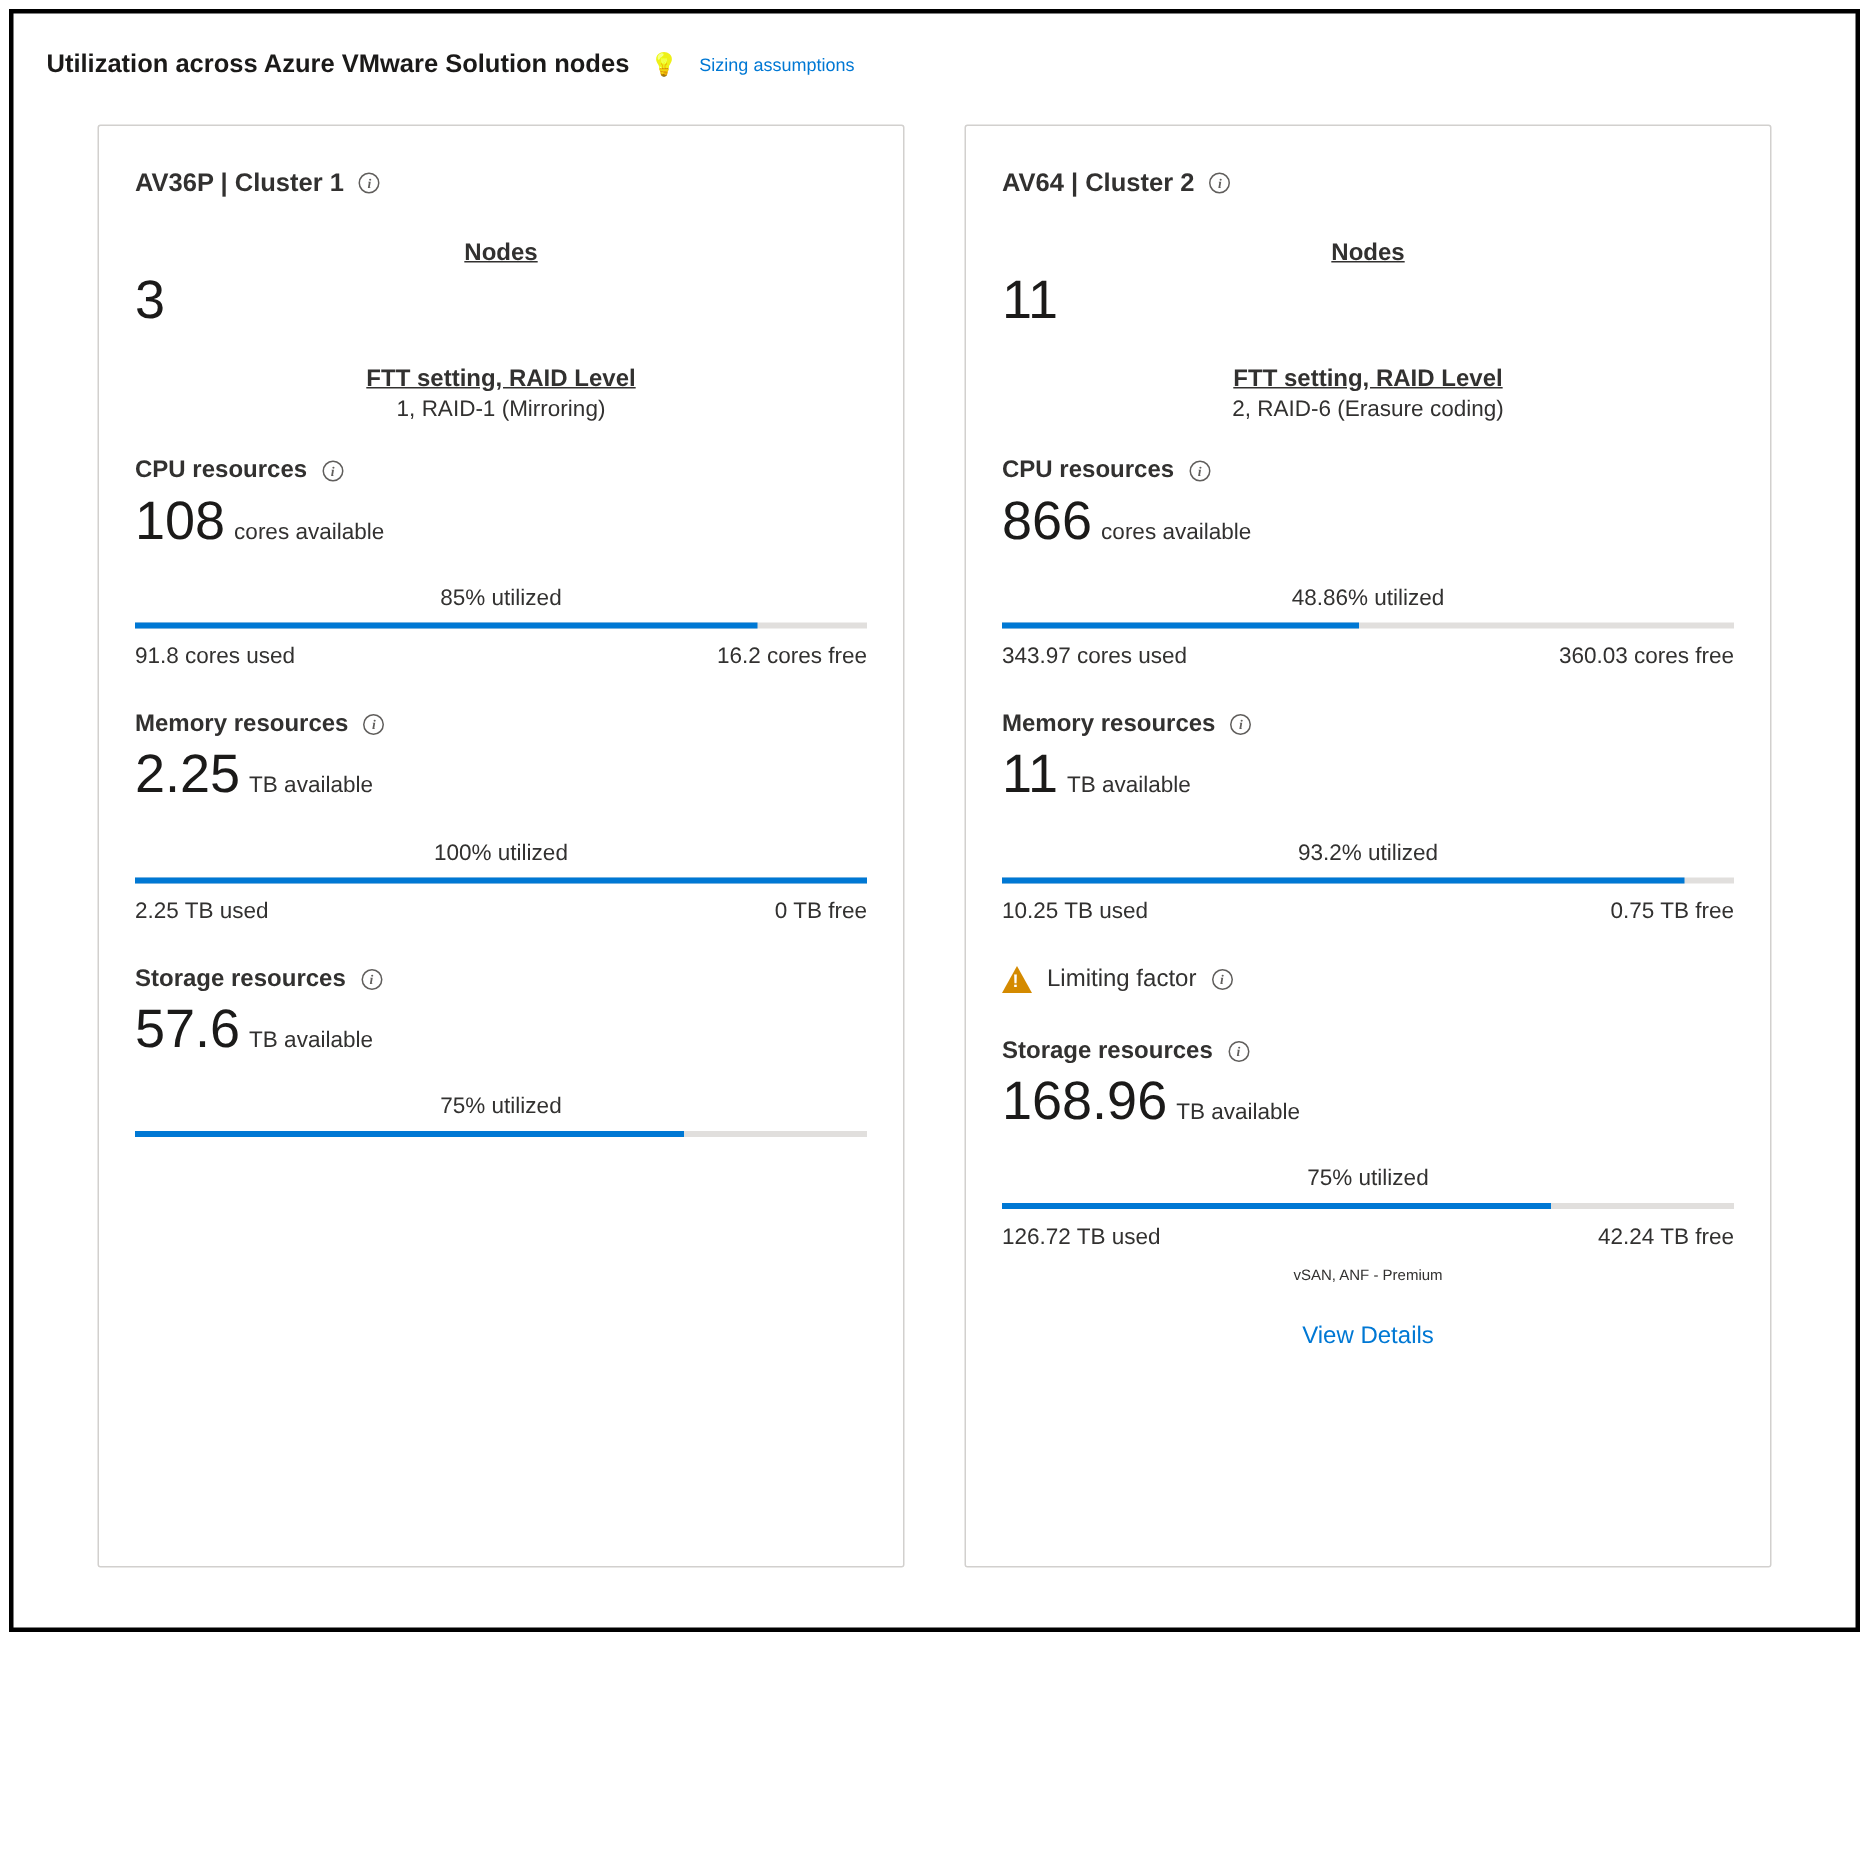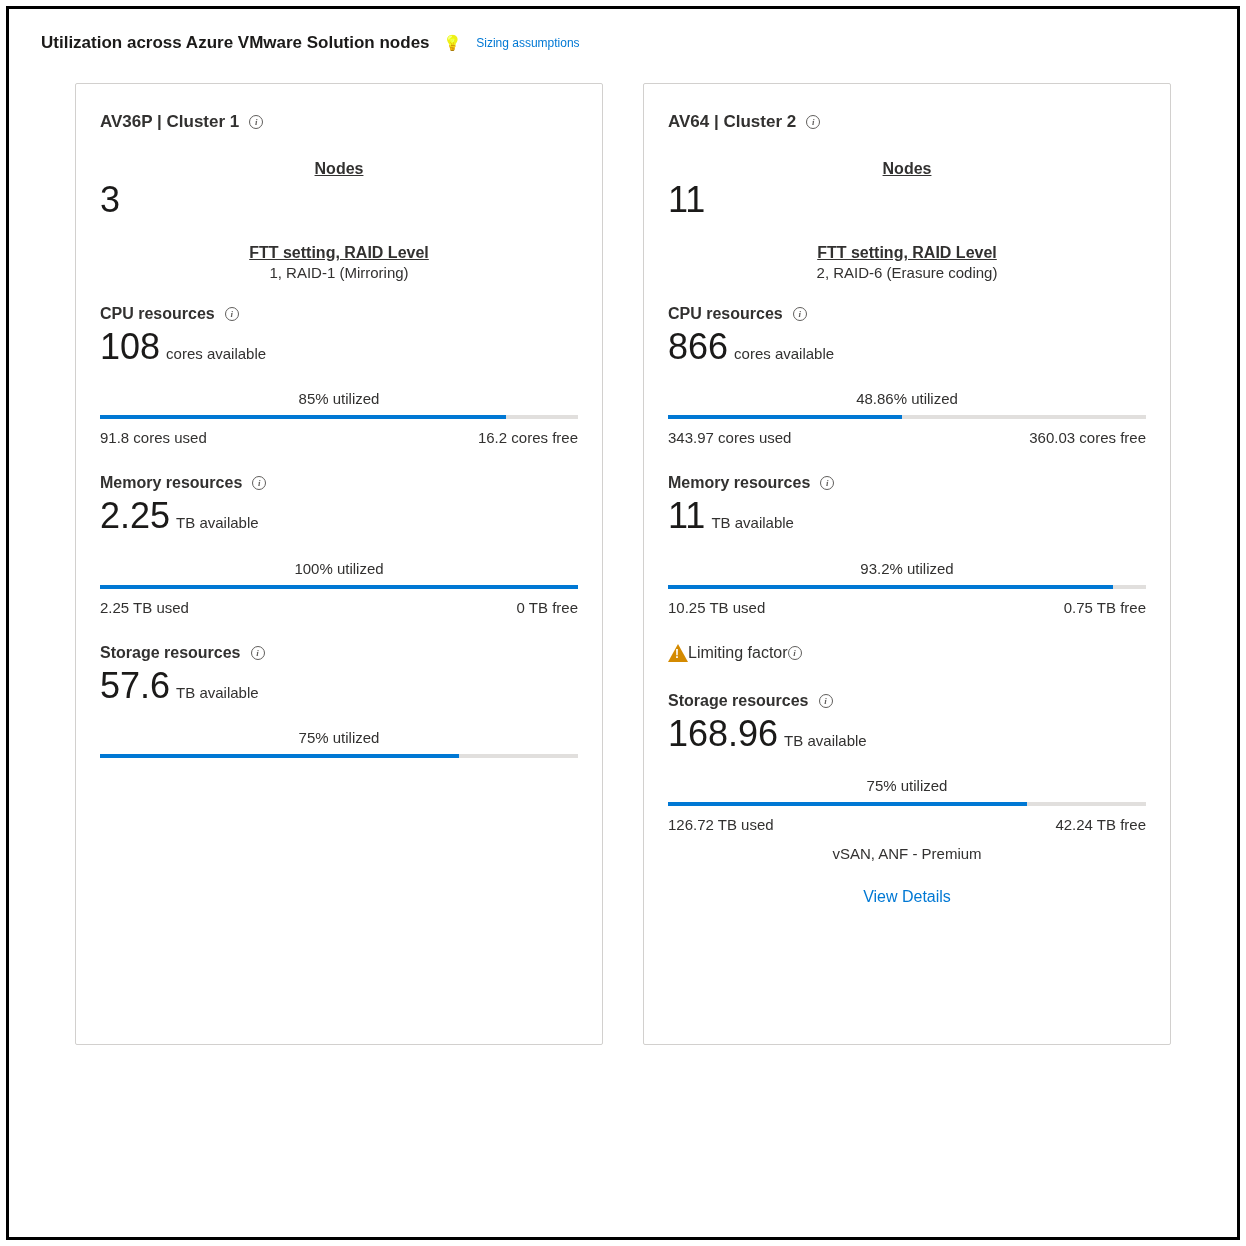--- a/index.html
+++ b/index.html
@@ -5,22 +5,22 @@
     * { box-sizing: border-box; margin: 0; padding: 0; }
     body {
       font-family: "Segoe UI", -apple-system, BlinkMacSystemFont, sans-serif;
       background: #fff;
       color: #323130;
       padding: 6px;
     }
     .frame {
       border: 3px solid #000;
       width: 1234px;
-      height: 1234px;
-      padding: 24px 32px;
+      height: 1082px;
+      padding: 24px 22px;
     }
     .header {
       display: flex;
       align-items: center;
       gap: 14px;
       margin-bottom: 30px;
     }
     .page-title {
       font-size: 17px;
       font-weight: 600;
@@ -129,20 +129,21 @@
       background: #0078d4;
     }
     .used-free-row {
       display: flex;
       justify-content: space-between;
       font-size: 15px;
     }
     .limiting-row {
       display: flex;
       align-items: center;
+      gap: 10px;
       margin: 22px 0 30px 0;
     }
     .warn-icon {
       width: 0;
       height: 0;
       border-left: 10px solid transparent;
       border-right: 10px solid transparent;
       border-bottom: 18px solid #d48a00;
       position: relative;
     }
@@ -153,21 +154,21 @@
       top: 3px;
       font-size: 12px;
       font-weight: 700;
       color: #fff;
     }
     .limiting-text {
       font-size: 16px;
       color: #323130;
     }
     .extra-line {
-      font-size: 15px;
+      font-size: 10px;
       margin-top: 12px;
       margin-bottom: 26px;
     }
     .view-details {
       color: #0078d4;
       font-size: 16px;
       cursor: pointer;
     }
   </style>
 </head>

